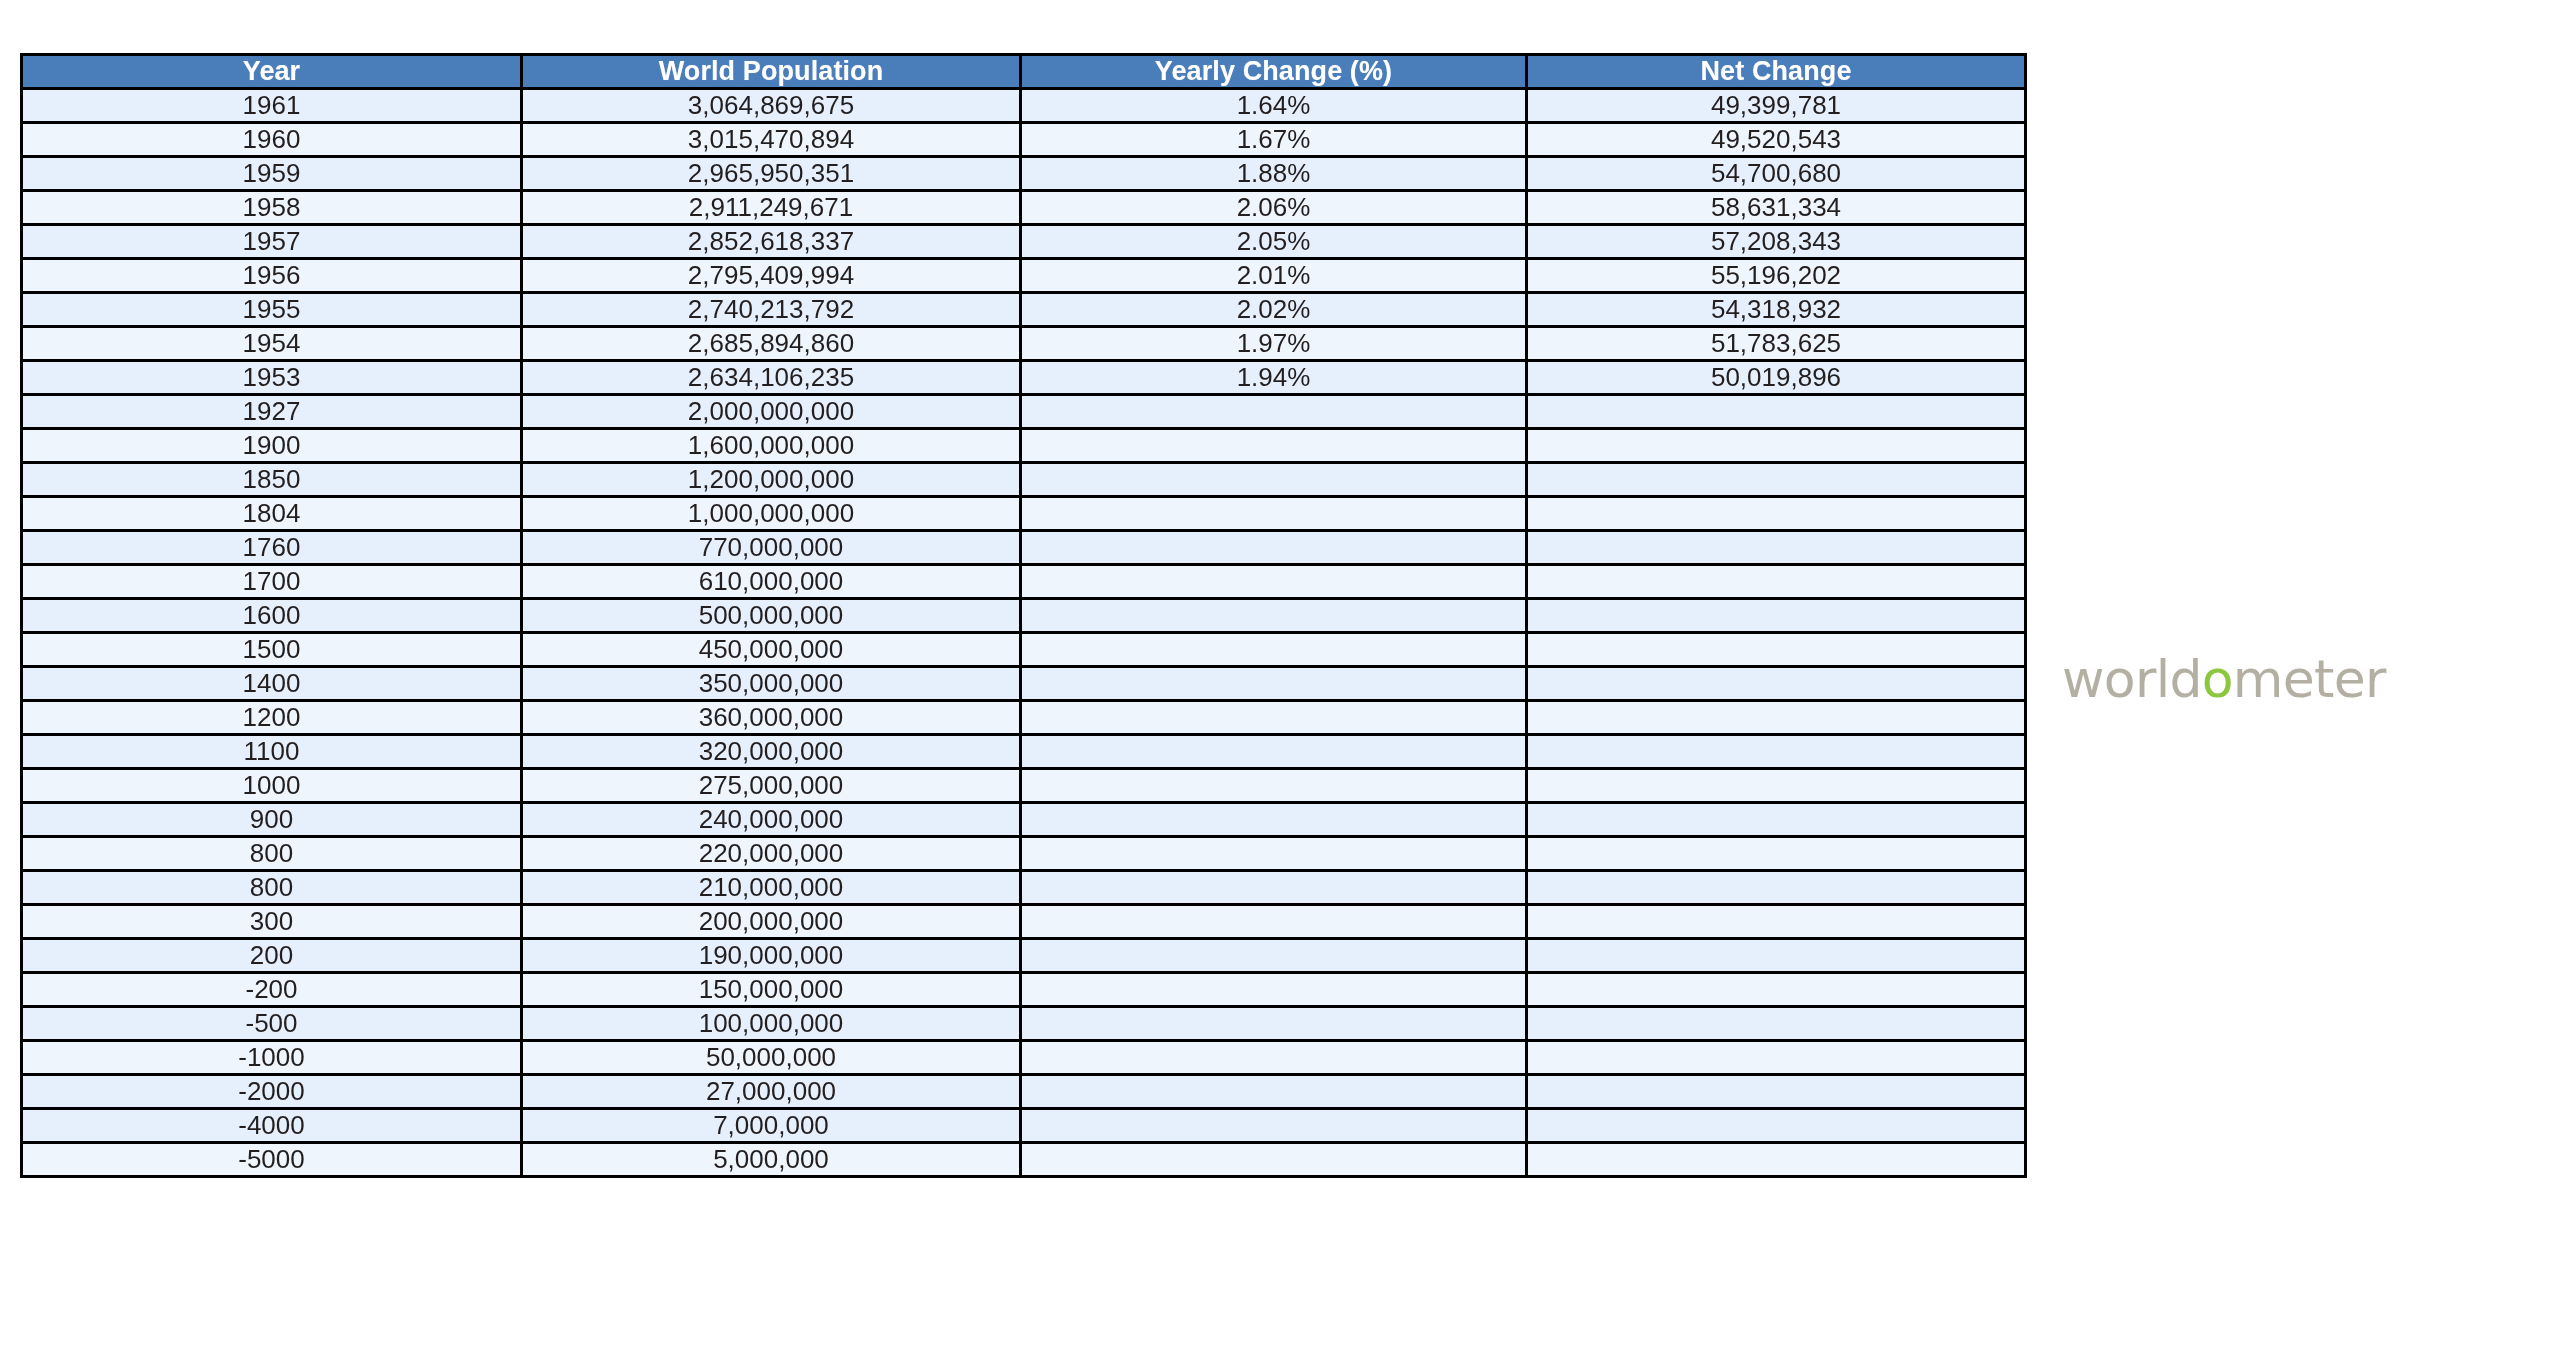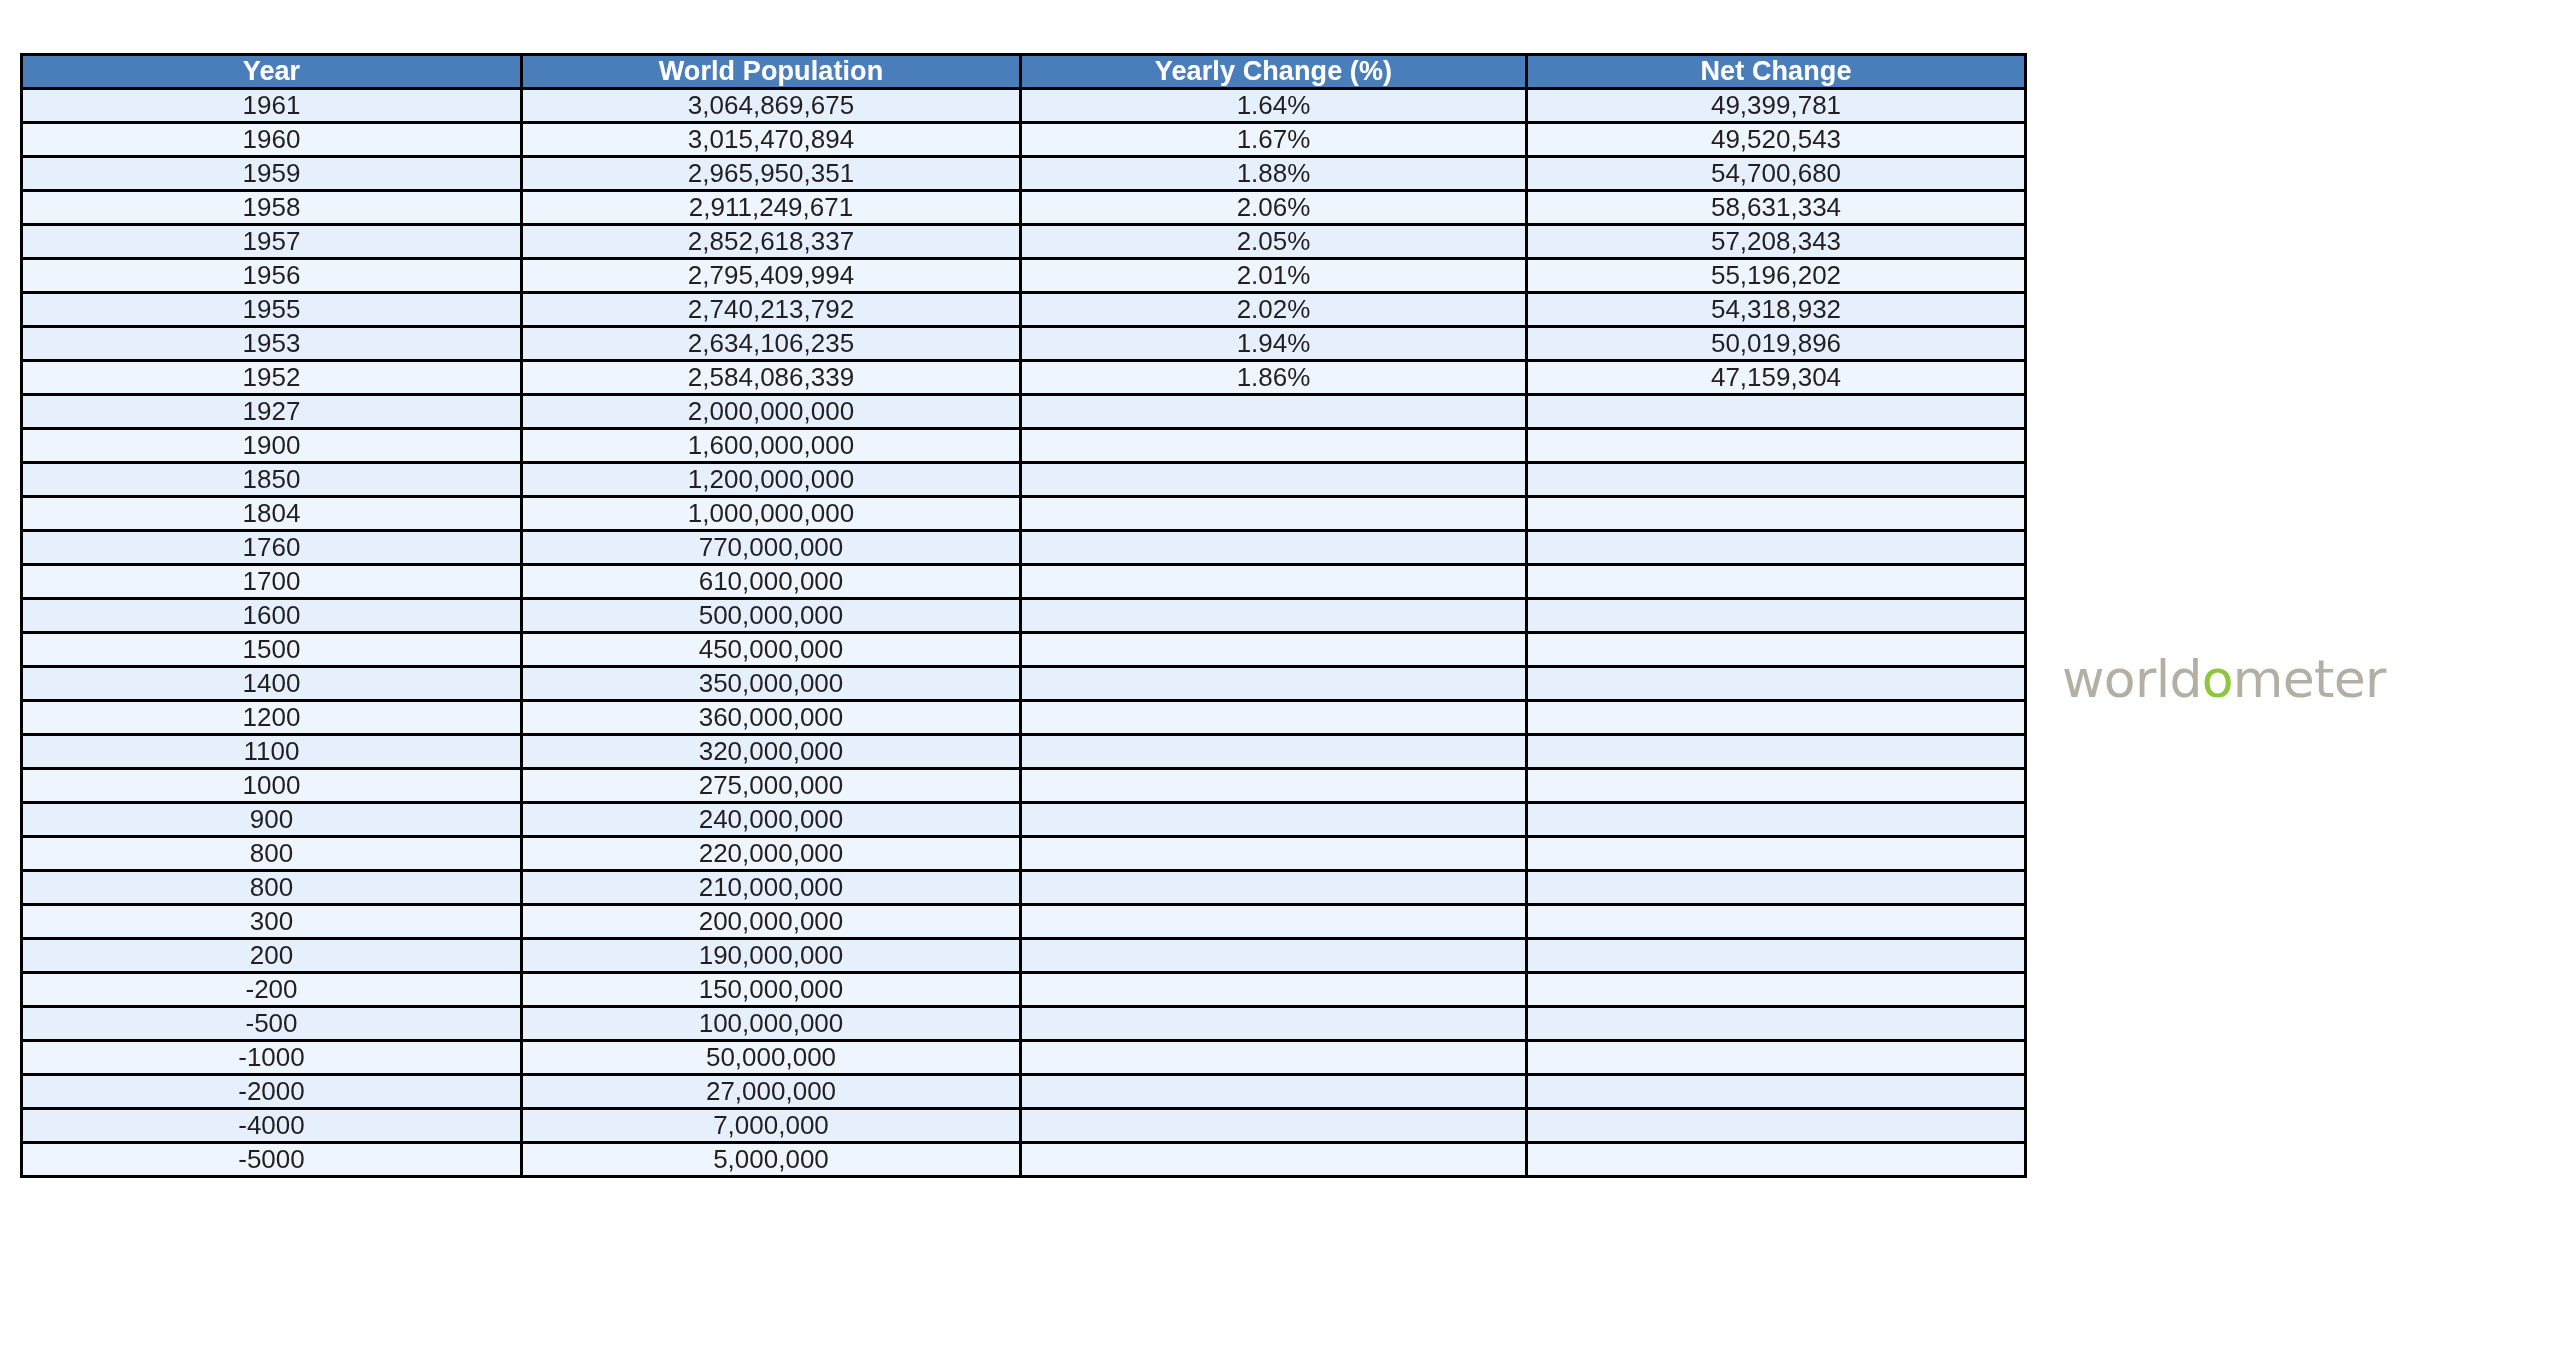--- a/index.html
+++ b/index.html
@@ -155,32 +155,32 @@
             <td>2,795,409,994</td>
             <td>2.01%</td>
             <td>55,196,202</td>
           </tr>
           <tr>
             <td>1955</td>
             <td>2,740,213,792</td>
             <td>2.02%</td>
             <td>54,318,932</td>
           </tr>
+          <tr class="alt">
+            <td>1954</td>
+            <td>2,685,894,860</td>
+            <td>1.97%</td>
+            <td>51,783,625</td>
+          </tr>
           <tr>
             <td>1953</td>
             <td>2,634,106,235</td>
             <td>1.94%</td>
             <td>50,019,896</td>
           </tr>
-          <tr class="alt">
-            <td>1952</td>
-            <td>2,584,086,339</td>
-            <td>1.86%</td>
-            <td>47,159,304</td>
-          </tr>
           <tr>
             <td>1927</td>
             <td>2,000,000,000</td>
             <td class="empty"></td>
             <td class="empty"></td>
           </tr>
           <tr class="alt">
             <td>1900</td>
             <td>1,600,000,000</td>
             <td class="empty"></td>

